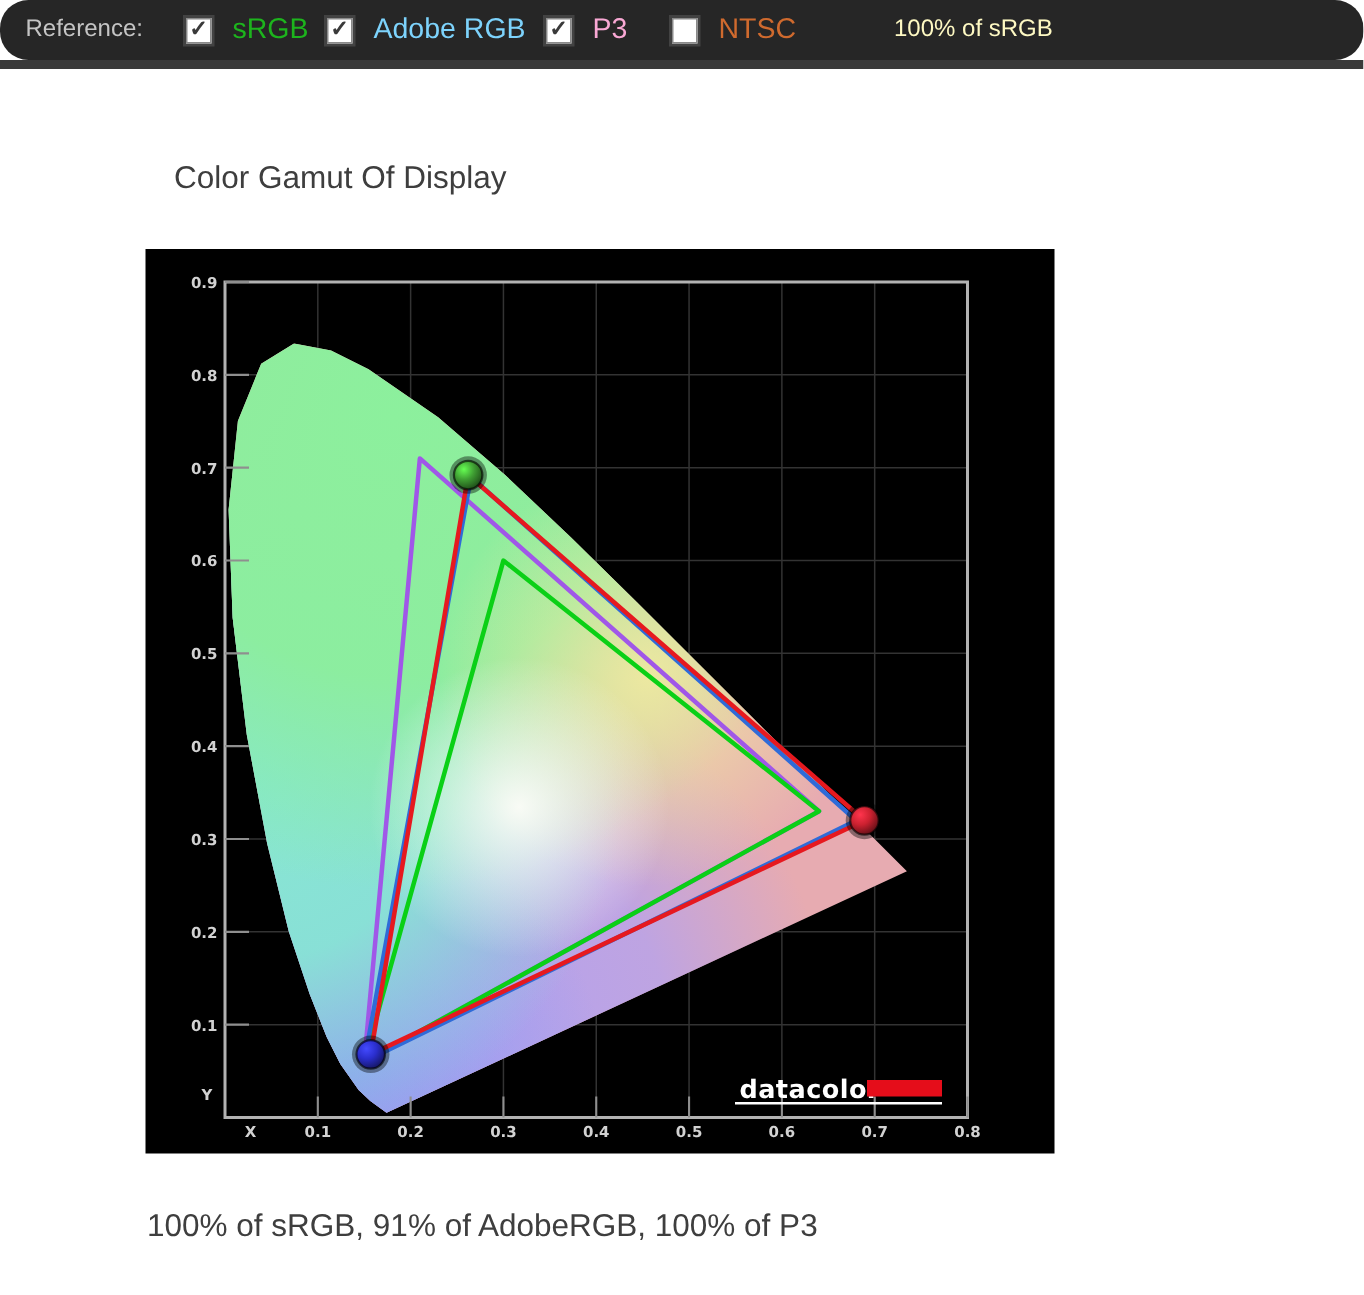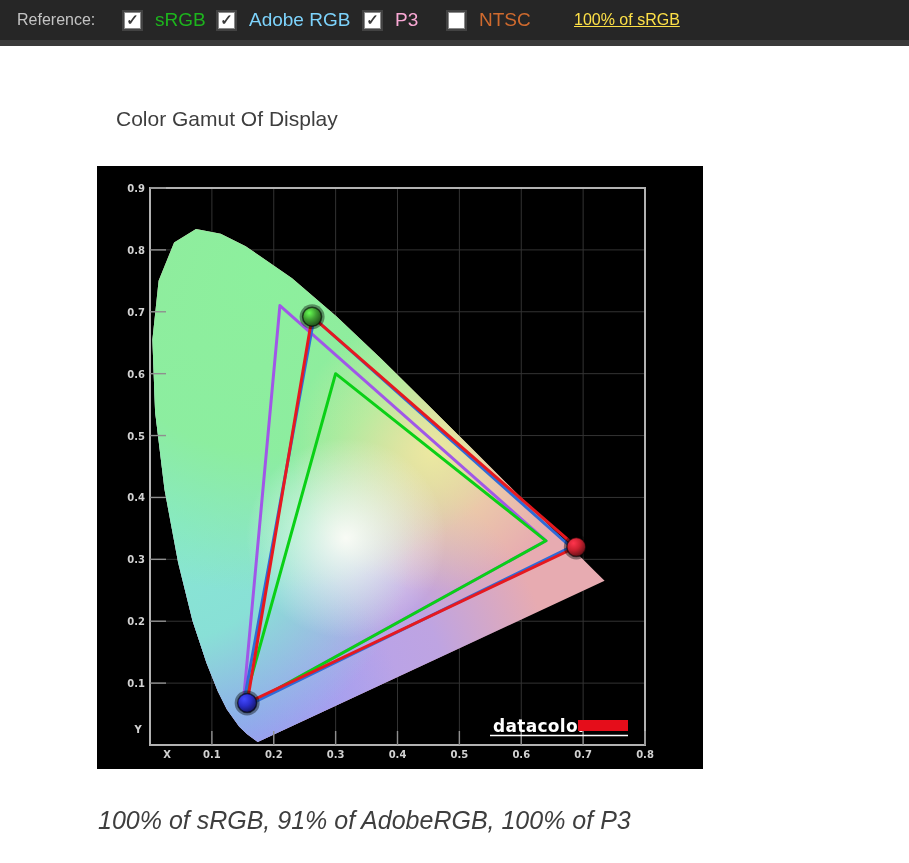--- a/index.html
+++ b/index.html
@@ -1,34 +1,34 @@
 <!DOCTYPE html>
 <html><head>
 <meta charset="utf-8">
 <style>
   html,body{margin:0;padding:0;background:#fff;}
   body{width:909px;height:863px;position:relative;overflow:hidden;
        font-family:"Liberation Sans",sans-serif;}
 
   
-  .topbar{position:absolute;left:0;top:0;width:909px;height:40px;background:#262626;}
+  .topbar{position:absolute;left:0;top:0;width:909px;height:40px;background:#262626;border-radius:19px;}
   .topbar-strip{position:absolute;left:0;top:40px;width:909px;height:6px;background:#3a3a3a;}
   .ref-label{position:absolute;top:0;left:17px;height:40px;line-height:40px;
              color:#c4c4c4;font-size:16px;}
   .ref-item{position:absolute;top:0;height:40px;display:flex;align-items:center;cursor:default;}
   .cb-wrap{width:21px;height:21px;background:#424242;display:flex;align-items:center;justify-content:center;}
   .cb{width:15px;height:15px;background:#ffffff;border:1px solid #8a8a8a;
       font-size:15px;font-weight:bold;color:#3a3a3a;line-height:13px;text-align:center;overflow:visible;}
   .cb-label{margin-left:12px;font-size:19px;}
   .badge{position:absolute;top:0;height:40px;line-height:40px;font-size:16px;}
 
   
   .page-title{position:absolute;left:116px;top:107px;font-size:21px;color:#3e3e3e;}
   .chart-box{position:absolute;left:97px;top:166px;width:606px;height:603px;background:#000;}
-  .summary{position:absolute;left:98px;top:806px;font-size:25px;color:#3e3e3e;font-style:italic;}
+  .summary{position:absolute;left:98px;top:806px;font-size:21px;color:#3e3e3e;}
 
   svg text{font-family:"DejaVu Sans","Liberation Sans",sans-serif;}
 </style>
 </head>
 <body>
 
 <div class="topbar">
   <span class="ref-label">Reference:</span>
 
   <div class="ref-item" style="left:122px;">
@@ -52,21 +52,21 @@
     <span class="cb-label" style="color: #f9a8d4;">P3</span>
   </div>
 
   <div class="ref-item" style="left:446px;">
     <span class="cb-wrap">
         <span class="cb"></span>
       </span>
     <span class="cb-label" style="color: rgb(207, 106, 46);">NTSC</span>
   </div>
 
-  <span class="badge" style="left: 574px; color: #fde047; text-decoration: underline;">100% of sRGB</span>
+  <span class="badge" style="left: 596px; color: #fef9c3;">100% of sRGB</span>
 </div>
 <div class="topbar-strip"></div>
 
 <div class="page-title">Color Gamut Of Display</div>
 
 <div class="chart-box">
   <svg id="gamut-svg" width="606" height="603" viewBox="0 0 606 603">
     <defs>
       <clipPath id="locus-clip">
           <path id="locus-clip-path" d="M160.7,575.9 L149.9,568.0 L142.1,560.6 L129.8,543.2 L120.8,525.3 L109.5,496.9 L95.5,454.8 L81.1,396.4 L67.5,323.6 L58.1,245.8 L55.4,173.8 L61.6,114.7 L77.1,76.5 L99.0,63.0 L123.7,67.7 L148.7,80.2 L195.1,112.2 L239.6,150.5 L283.9,192.5 L327.8,235.7 L370.1,277.8 L408.9,316.5 L441.0,348.5 L465.0,372.3 L480.9,388.2 L497.9,405.2 L507.6,414.8 Z"></path>

